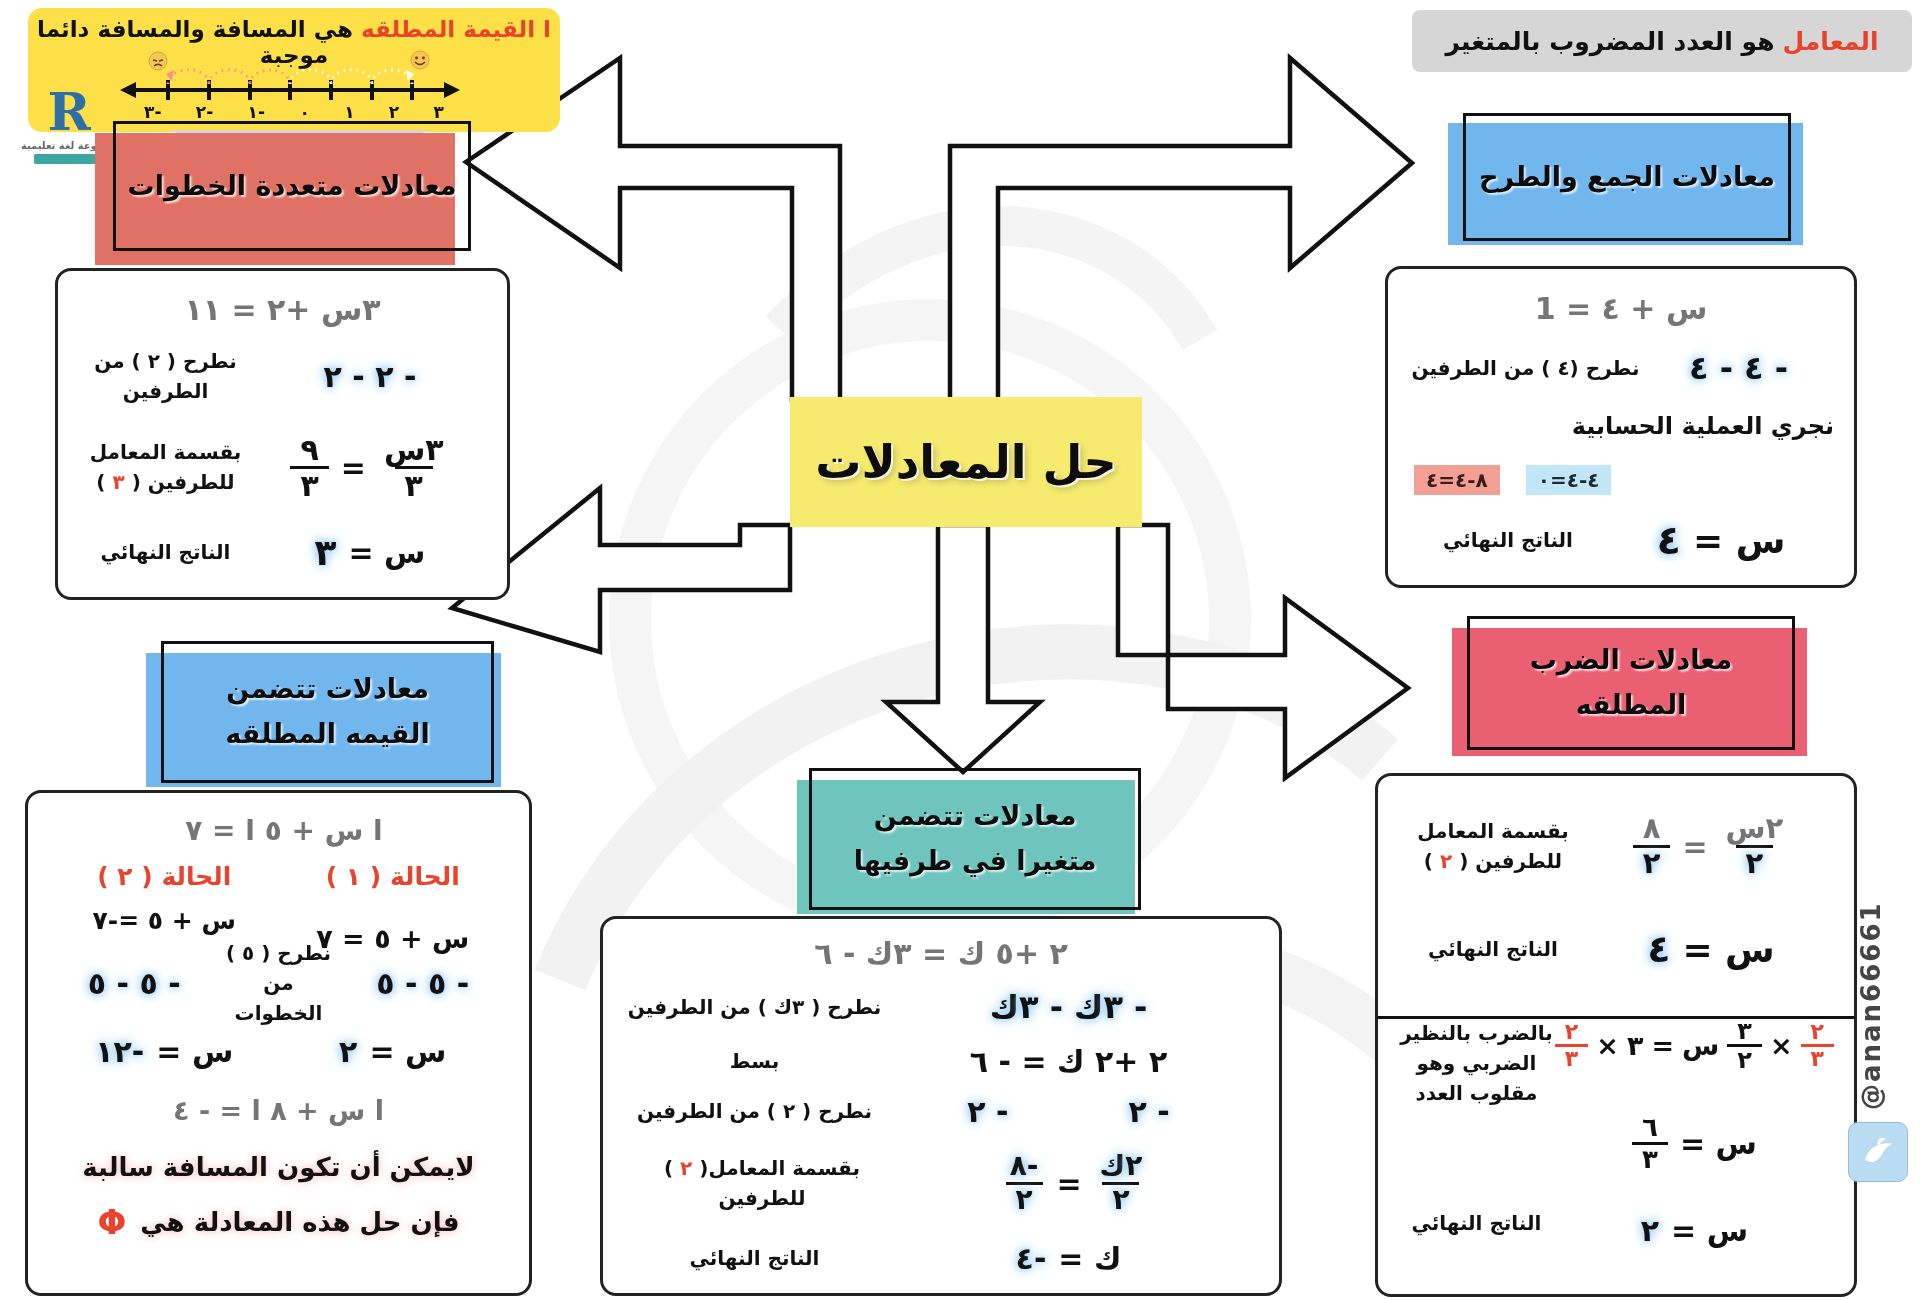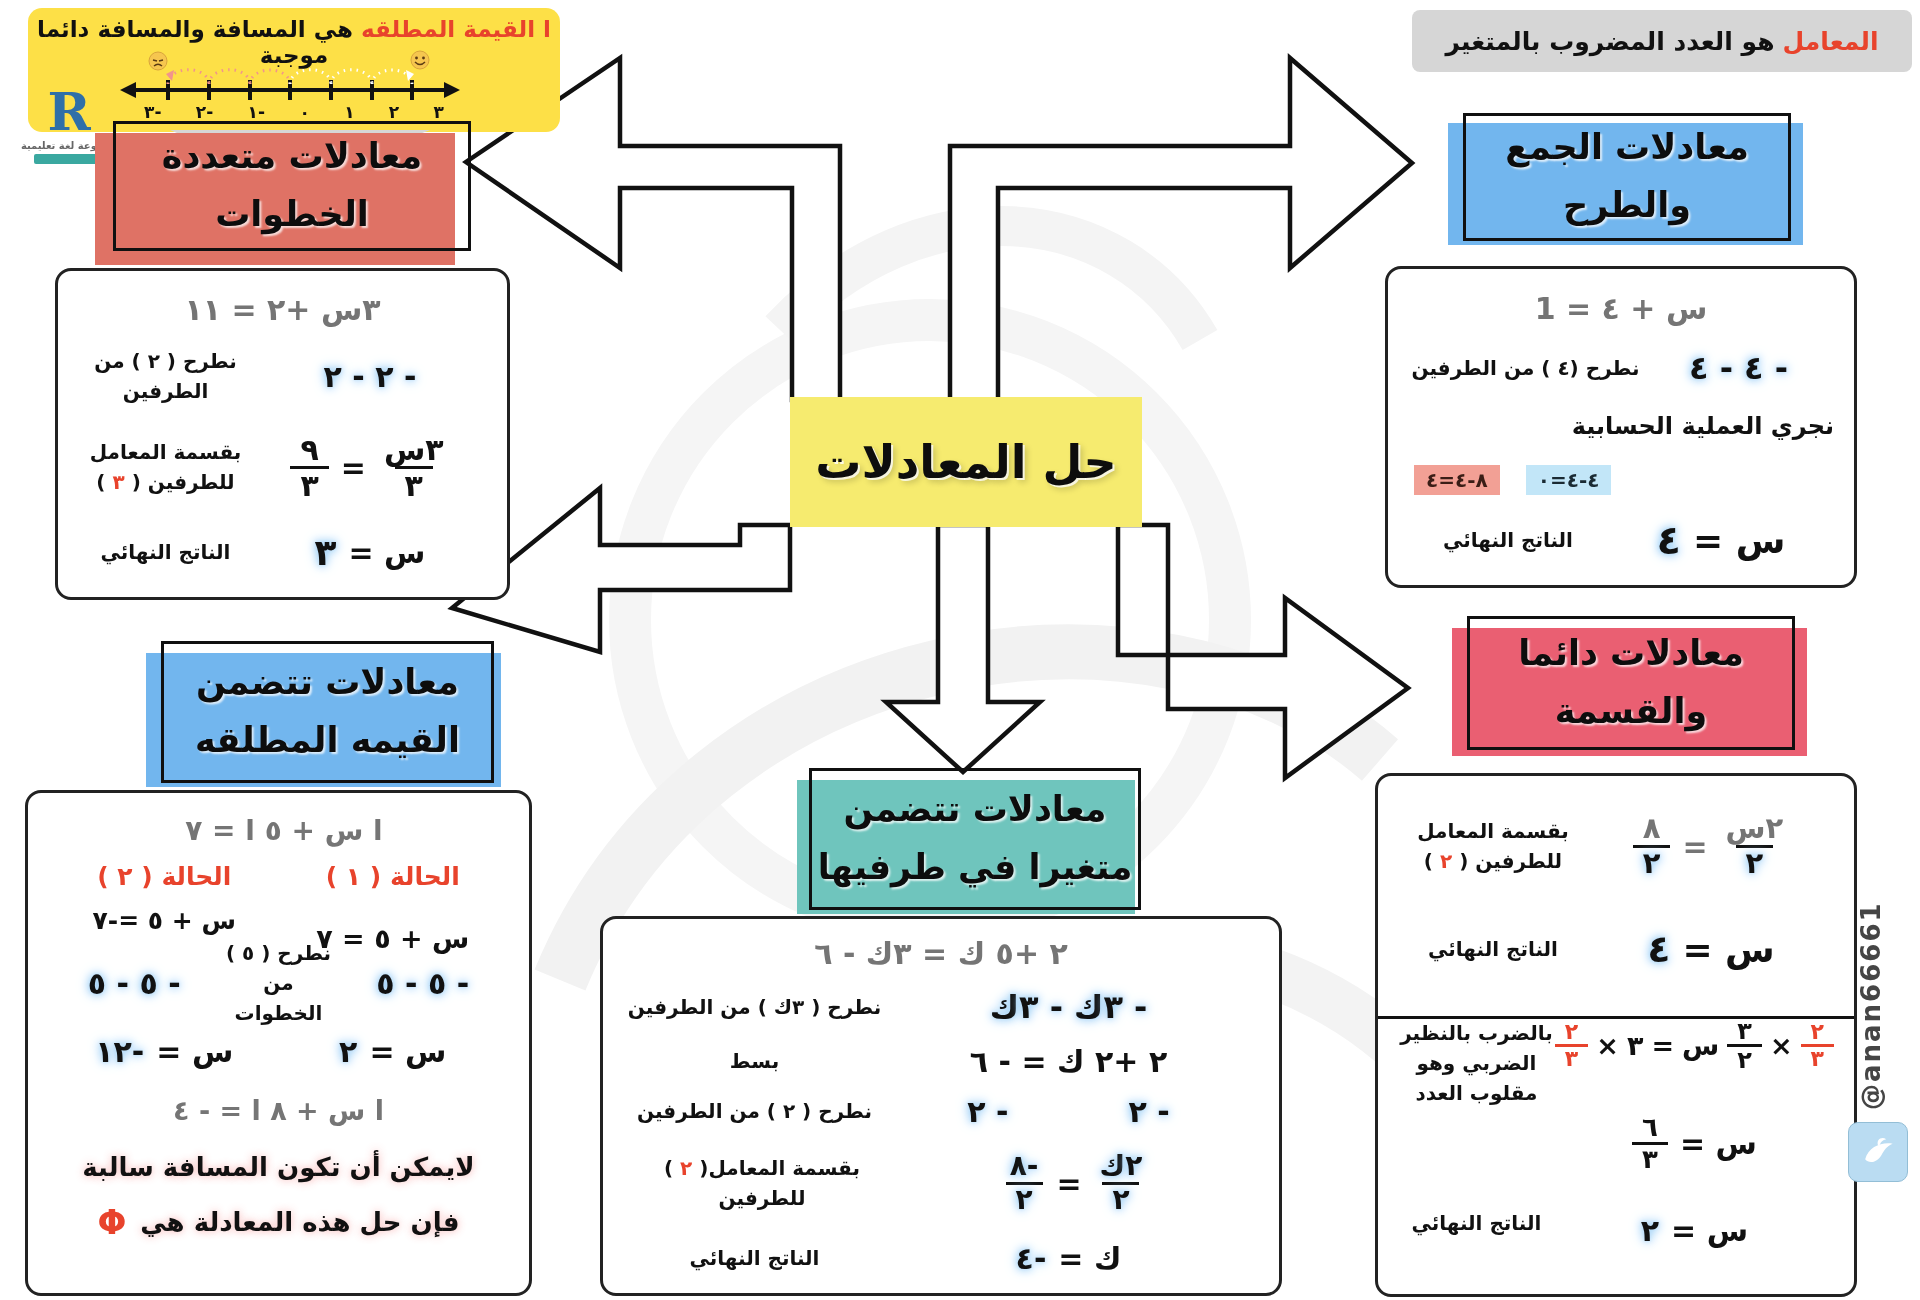--- a/index.html
+++ b/index.html
@@ -20,21 +20,21 @@
   .logo-cap{font-size:10px;color:#666;font-weight:bold;margin-top:2px;}
   .logo-strip{width:70px;height:10px;background:#3aa8a0;margin:3px auto 0;border-radius:2px;}
   
   .coef-note{position:absolute;left:1412px;top:10px;width:500px;height:62px;background:#d6d6d6;border-radius:8px;
              display:flex;align-items:center;justify-content:center;font-size:25px;font-weight:bold;gap:8px;}
   
   .hdr{position:absolute;}
   .hdr .fill{position:absolute;}
   .hdr .bord{position:absolute;border:3.5px solid #101010;display:flex;flex-direction:column;
              align-items:center;justify-content:center;text-align:center;}
-  .hdr-text{font-size:35px;font-weight:bold;color:#0d0d0d;line-height:1.65;
+  .hdr-text{font-size:27px;font-weight:bold;color:#0d0d0d;line-height:1.65;
             text-shadow:2px 2px 2px rgba(255,255,255,.75);}
   
   .center-box{position:absolute;left:790px;top:397px;width:352px;height:130px;background:#f6eb6f;
               display:flex;align-items:center;justify-content:center;}
   .center-title{font-size:46px;font-weight:bold;color:#0d0d0d;
                 text-shadow:2px 2px 0 rgba(255,255,255,.8),4px 4px 6px rgba(0,0,0,.18);}
   
   .panel{position:absolute;background:#fff;border:3.5px solid #222;border-radius:16px;box-sizing:border-box;}
   .row{display:flex;align-items:center;}
   .eqa{flex:1;display:flex;justify-content:center;align-items:center;gap:12px;}
@@ -155,21 +155,21 @@
   </div>
   <div class="hdr" style="left:1448px;top:113px;width:365px;height:135px;">
     <div class="fill" style="left:0;top:10px;width:355px;height:122px;background:#72b6ee;"></div>
     <div class="bord" style="left:15px;top:0;width:322px;height:122px;">
       <span class="hdr-text">معادلات الجمع والطرح</span>
     </div>
   </div>
   <div class="hdr" style="left:1452px;top:616px;width:365px;height:142px;">
     <div class="fill" style="left:0;top:12px;width:355px;height:128px;background:#ea5f72;"></div>
     <div class="bord" style="left:15px;top:0;width:322px;height:128px;">
-      <span class="hdr-text">معادلات دائما والقسمة</span>
+      <span class="hdr-text">معادلات الضرب المطلقه</span>
     </div>
   </div>
   <div class="hdr" style="left:146px;top:641px;width:365px;height:148px;">
     <div class="fill" style="left:0;top:12px;width:355px;height:134px;background:#72b6ee;"></div>
     <div class="bord" style="left:15px;top:0;width:327px;height:136px;">
       <span class="hdr-text">معادلات تتضمن</span>
       <span class="hdr-text">القيمه المطلقه</span>
     </div>
   </div>
   <div class="hdr" style="left:797px;top:768px;width:348px;height:148px;">

